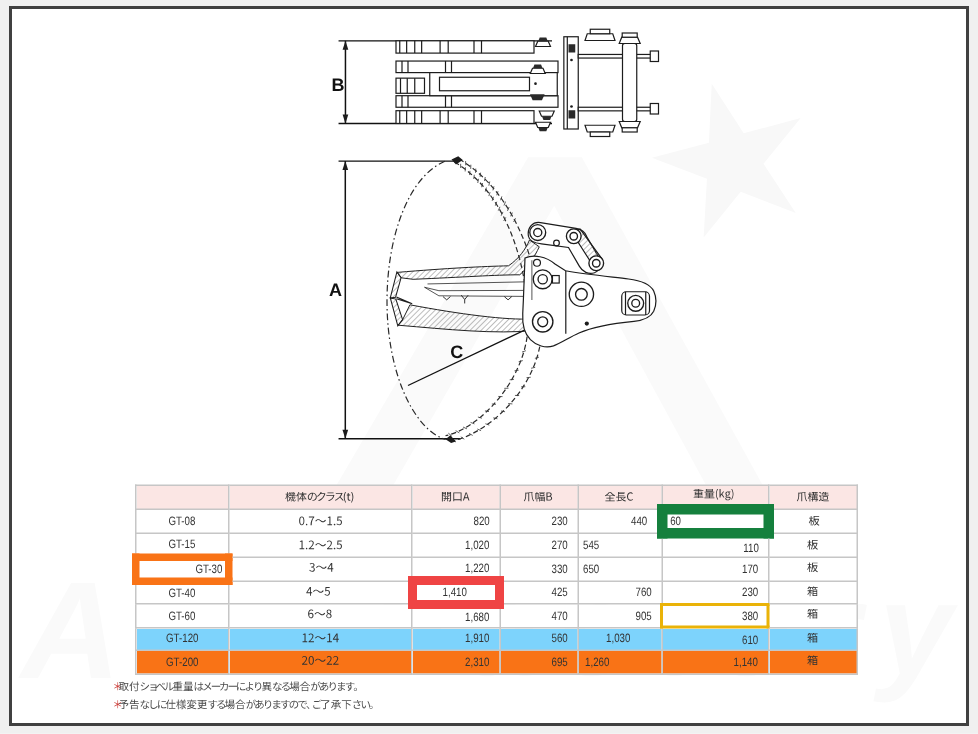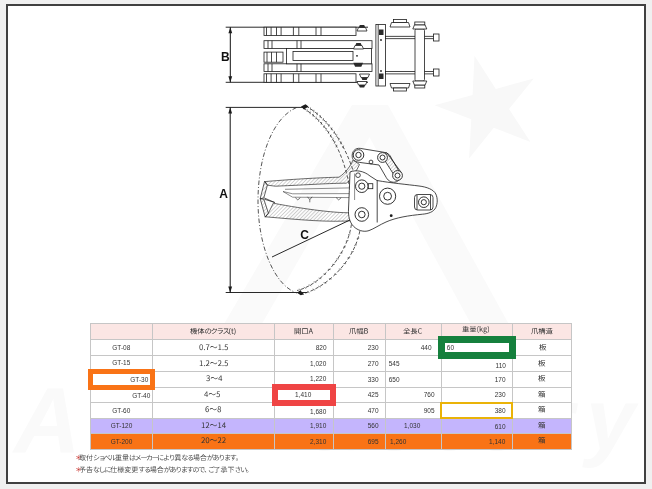--- a/index.html
+++ b/index.html
@@ -229,21 +229,21 @@
         <td style="border:1px solid #c6c6c6;padding:0 6px 0 0;text-align:right;vertical-align:middle"><span style="display:inline-block;transform:scaleX(0.8);transform-origin:100% 50%">330</span></td>
         <td style="border:1px solid #c6c6c6;padding:0 6px 0 0;vertical-align:middle"><span style="display:inline-block;transform:scaleX(0.8);transform-origin:100% 50%">650</span></td>
         <td style="border:1px solid #c6c6c6;padding:0 6px 0 0;text-align:right;vertical-align:middle"><span style="display:inline-block;transform:scaleX(0.8);transform-origin:100% 50%">170</span></td>
         <td style="border:1px solid #c6c6c6;padding:0;text-align:center;vertical-align:middle">
           <svg width="8.5" height="8.1" viewBox="0 0 8.5 8.1" style="display:block;margin:0 auto">
             <path d="M3.4 0.0V2.1C3.4 3.3 3.3 4.9 2.5 6.1C2.6 6.2 2.8 6.3 2.9 6.4C3.7 5.3 3.9 3.7 4.0 2.5H4.0C4.2 3.4 4.6 4.2 5.1 4.9C4.6 5.4 4.1 5.8 3.6 6.0C3.7 6.1 3.9 6.3 3.9 6.4C4.5 6.2 5.0 5.8 5.4 5.3C5.8 5.8 6.3 6.2 6.9 6.5C7.0 6.3 7.2 6.1 7.3 6.0C6.7 5.8 6.2 5.4 5.8 4.9C6.4 4.2 6.8 3.2 7.0 2.0L6.7 1.9L6.6 1.9H4.0V0.5H7.1V0.0ZM4.5 2.5H6.4C6.2 3.2 5.8 3.9 5.4 4.5C5.0 3.9 4.7 3.2 4.5 2.5ZM1.5 -0.4V1.2H0.4V1.7H1.4C1.2 2.7 0.7 3.9 0.2 4.5C0.3 4.7 0.4 4.9 0.5 5.0C0.9 4.5 1.2 3.7 1.5 2.9V6.4H2.0V3.0C2.3 3.4 2.6 3.8 2.7 4.1L3.1 3.6C2.9 3.4 2.3 2.6 2.0 2.3V1.7H3.0V1.2H2.0V-0.4Z" fill="#333"></path>
           </svg>
         </td>
       </tr>
       <tr style="height:15.55px;background:#fff">
-        <td style="border:1px solid #c6c6c6;padding:0;text-align:right;vertical-align:middle"><span style="display:inline-block;transform:scaleX(0.8);transform-origin:50% 50%">GT-40</span></td>
+        <td style="border:1px solid #c6c6c6;padding:0;text-align:center;vertical-align:middle"><span style="display:inline-block;transform:scaleX(0.8);transform-origin:50% 50%">GT-40</span></td>
         <td style="border:1px solid #c6c6c6;padding:0;text-align:center;vertical-align:middle">
           <svg width="17.5" height="8.4" viewBox="0 0 17.5 8.4" style="display:block;margin:0 auto">
             <path d="M2.7 6.1H3.3V4.5H4.1V3.9H3.3V0.4H2.5L0.2 4.0V4.5H2.7ZM2.7 3.9H0.9L2.2 2.0C2.4 1.7 2.5 1.4 2.7 1.1H2.7C2.7 1.4 2.7 1.9 2.7 2.2Z M8.0 3.3C8.6 3.9 9.1 4.2 9.8 4.2C10.6 4.2 11.3 3.7 11.8 2.8L11.2 2.5C10.9 3.1 10.4 3.5 9.8 3.5C9.2 3.5 8.9 3.3 8.4 2.9C7.9 2.4 7.4 2.1 6.7 2.1C5.9 2.1 5.1 2.5 4.7 3.4L5.2 3.7C5.5 3.1 6.1 2.7 6.7 2.7C7.3 2.7 7.6 2.9 8.0 3.3Z M14.2 6.2C15.1 6.2 16.0 5.5 16.0 4.2C16.0 3.0 15.3 2.4 14.3 2.4C14.0 2.4 13.7 2.5 13.5 2.6L13.6 1.0H15.8V0.4H13.0L12.8 3.0L13.2 3.3C13.5 3.1 13.8 2.9 14.1 2.9C14.9 2.9 15.3 3.4 15.3 4.2C15.3 5.1 14.8 5.6 14.1 5.6C13.4 5.6 13.0 5.3 12.7 5.0L12.3 5.4C12.7 5.8 13.3 6.2 14.2 6.2Z" fill="#333"></path>
           </svg>
         </td>
         <td style="border:6px solid #ef4444;padding:0 6px 0 0;text-align:center;vertical-align:middle"><span style="display:inline-block;transform:scaleX(0.8);transform-origin:100% 50%">1,410</span></td>
         <td style="border:1px solid #c6c6c6;padding:0 6px 0 0;text-align:right;vertical-align:middle"><span style="display:inline-block;transform:scaleX(0.8);transform-origin:100% 50%">425</span></td>
         <td style="border:1px solid #c6c6c6;padding:0 6px 0 0;text-align:right;vertical-align:middle"><span style="display:inline-block;transform:scaleX(0.8);transform-origin:100% 50%">760</span></td>
         <td style="border:1px solid #c6c6c6;padding:0 6px 0 0;text-align:right;vertical-align:middle"><span style="display:inline-block;transform:scaleX(0.8);transform-origin:100% 50%">230</span></td>
         <td style="border:1px solid #c6c6c6;padding:0;text-align:center;vertical-align:middle">
@@ -262,21 +262,21 @@
         <td style="border:1px solid #c6c6c6;padding:0 6px 0 0;text-align:right;vertical-align:middle"><span style="display:inline-block;transform:scaleX(0.8);transform-origin:100% 50%">1,680</span></td>
         <td style="border:1px solid #c6c6c6;padding:0 6px 0 0;text-align:right;vertical-align:middle"><span style="display:inline-block;transform:scaleX(0.8);transform-origin:100% 50%">470</span></td>
         <td style="border:1px solid #c6c6c6;padding:0 6px 0 0;text-align:right;vertical-align:middle"><span style="display:inline-block;transform:scaleX(0.8);transform-origin:100% 50%">905</span></td>
         <td style="border:2px solid #eab308;padding:0 6px 0 0;text-align:right;vertical-align:middle"><span style="display:inline-block;transform:scaleX(0.8);transform-origin:100% 50%">380</span></td>
         <td style="border:1px solid #c6c6c6;padding:0;text-align:center;vertical-align:middle">
           <svg width="8.5" height="8.1" viewBox="0 0 8.5 8.1" style="display:block;margin:0 auto">
             <path d="M4.3 3.7H6.3V4.4H4.3ZM4.3 3.2V2.5H6.3V3.2ZM4.3 4.9H6.3V5.6H4.3ZM3.7 2.0V6.4H4.3V6.1H6.3V6.4H6.8V2.0ZM1.4 -0.5C1.1 0.3 0.7 1.0 0.3 1.5C0.4 1.6 0.6 1.7 0.8 1.8C1.0 1.5 1.2 1.2 1.5 0.8H1.8C1.9 1.1 2.1 1.4 2.1 1.7H1.8V2.5H0.4V3.1H1.6C1.3 3.9 0.8 4.7 0.2 5.2C0.4 5.3 0.5 5.5 0.6 5.6C1.0 5.2 1.4 4.6 1.8 3.9V6.5H2.3V3.9C2.6 4.3 3.0 4.7 3.1 4.9L3.5 4.5C3.3 4.3 2.6 3.6 2.3 3.3V3.1H3.5V2.5H2.3V1.7L2.7 1.6C2.6 1.4 2.5 1.0 2.3 0.8H3.7V0.3H1.7C1.8 0.1 1.9 -0.1 1.9 -0.4ZM4.3 -0.5C4.1 0.3 3.7 1.0 3.2 1.4C3.4 1.5 3.6 1.7 3.7 1.8C4.0 1.5 4.2 1.2 4.4 0.8H4.9C5.1 1.1 5.4 1.5 5.5 1.8L6.0 1.6C5.9 1.4 5.7 1.0 5.5 0.8H7.1V0.3H4.6C4.7 0.1 4.8 -0.1 4.9 -0.4Z" fill="#333"></path>
           </svg>
         </td>
       </tr>
-      <tr style="height:15.55px;background:#c4b5fd">
+      <tr style="height:15.55px;background:#7dd3fc">
         <td style="border:1px solid #c6c6c6;padding:0;text-align:center;vertical-align:middle"><span style="display:inline-block;transform:scaleX(0.8);transform-origin:50% 50%">GT-120</span></td>
         <td style="border:1px solid #c6c6c6;padding:0;text-align:center;vertical-align:middle">
           <svg width="26.1" height="8.4" viewBox="0 0 26.1 8.4" style="display:block;margin:0 auto">
             <path d="M0.7 6.1H3.8V5.5H2.7V0.4H2.1C1.8 0.5 1.5 0.7 0.9 0.8V1.2H2.0V5.5H0.7Z M4.7 6.1H8.3V5.5H6.7C6.4 5.5 6.0 5.5 5.7 5.5C7.1 4.3 8.0 3.1 8.0 1.9C8.0 0.9 7.3 0.3 6.3 0.3C5.6 0.3 5.1 0.6 4.6 1.1L5.1 1.5C5.4 1.1 5.8 0.8 6.2 0.8C6.9 0.8 7.3 1.3 7.3 2.0C7.3 3.0 6.5 4.1 4.7 5.7Z M12.3 3.3C12.9 3.9 13.4 4.2 14.1 4.2C14.9 4.2 15.6 3.7 16.1 2.8L15.6 2.5C15.3 3.1 14.7 3.5 14.1 3.5C13.5 3.5 13.2 3.3 12.8 2.9C12.2 2.4 11.7 2.1 11.0 2.1C10.2 2.1 9.5 2.5 9.0 3.4L9.5 3.7C9.9 3.1 10.4 2.7 11.0 2.7C11.6 2.7 11.9 2.9 12.3 3.3Z M17.1 6.1H20.3V5.5H19.1V0.4H18.6C18.3 0.5 17.9 0.7 17.4 0.8V1.2H18.4V5.5H17.1Z M23.4 6.1H24.1V4.5H24.9V3.9H24.1V0.4H23.3L20.9 4.0V4.5H23.4ZM23.4 3.9H21.7L23.0 2.0C23.2 1.7 23.3 1.4 23.4 1.1H23.5C23.5 1.4 23.4 1.9 23.4 2.2Z" fill="#333"></path>
           </svg>
         </td>
         <td style="border:1px solid #c6c6c6;padding:0 6px 0 0;text-align:right;vertical-align:middle"><span style="display:inline-block;transform:scaleX(0.8);transform-origin:100% 50%">1,910</span></td>
         <td style="border:1px solid #c6c6c6;padding:0 6px 0 0;text-align:right;vertical-align:middle"><span style="display:inline-block;transform:scaleX(0.8);transform-origin:100% 50%">560</span></td>
         <td style="border:1px solid #c6c6c6;padding:0 6px 0 0;text-align:center;vertical-align:middle"><span style="display:inline-block;transform:scaleX(0.8);transform-origin:100% 50%">1,030</span></td>
         <td style="border:1px solid #c6c6c6;padding:0 6px 0 0;text-align:right;vertical-align:middle"><span style="display:inline-block;transform:scaleX(0.8);transform-origin:100% 50%">610</span></td>

